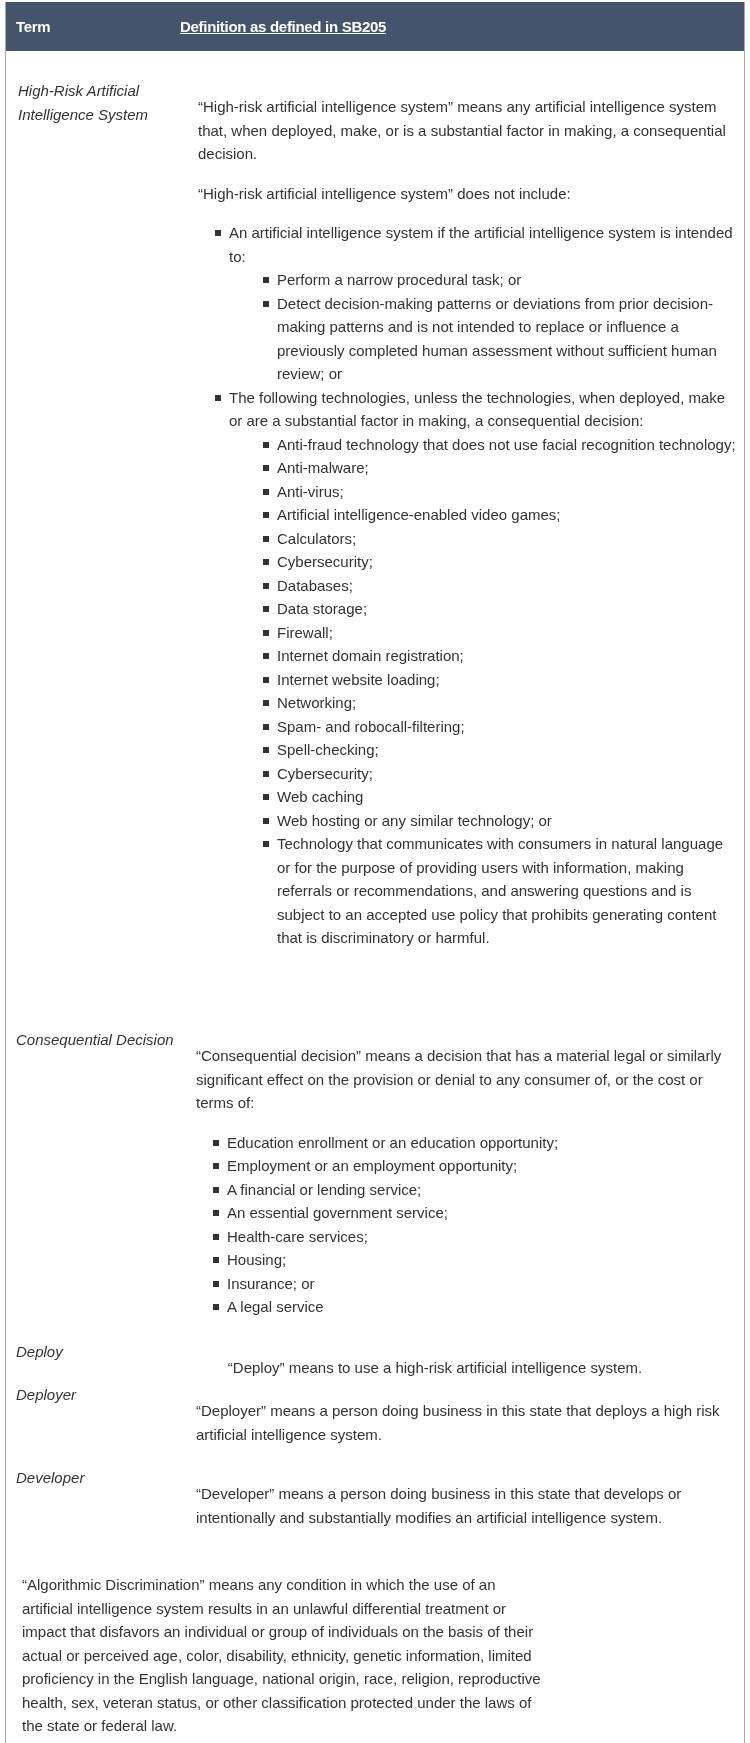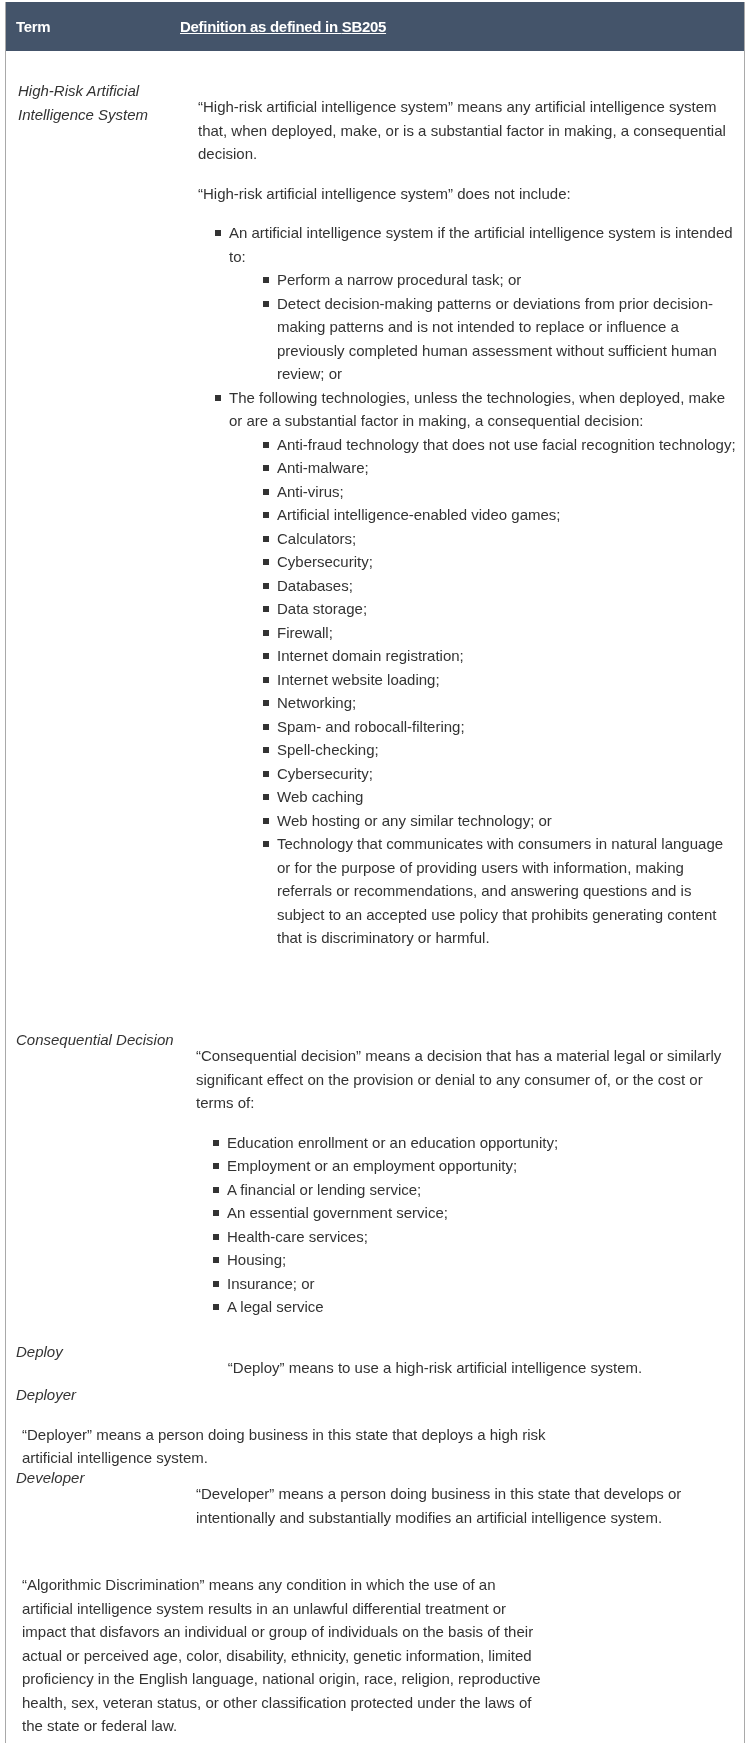--- a/index.html
+++ b/index.html
@@ -85,21 +85,21 @@
     </div>
   </div>
 
   <div class="row" style="height:43px;gap:40px;">
     <div class="term">Deploy</div>
     <div class="def">
       <p>“Deploy” means to use a high-risk artificial intelligence system.</p>
     </div>
   </div>
 
-  <div class="row" style="height:83px;flex-direction:column;">
+  <div class="row" style="height:83px;">
     <div class="term">Deployer</div>
     <div class="def">
       <p>“Deployer” means a person doing business in this state that deploys a high risk artificial intelligence system.</p>
     </div>
   </div>
 
   <div class="row" style="height:91px;">
     <div class="term">Developer</div>
     <div class="def">
       <p>“Developer” means a person doing business in this state that develops or intentionally and substantially modifies an artificial intelligence system.</p>

